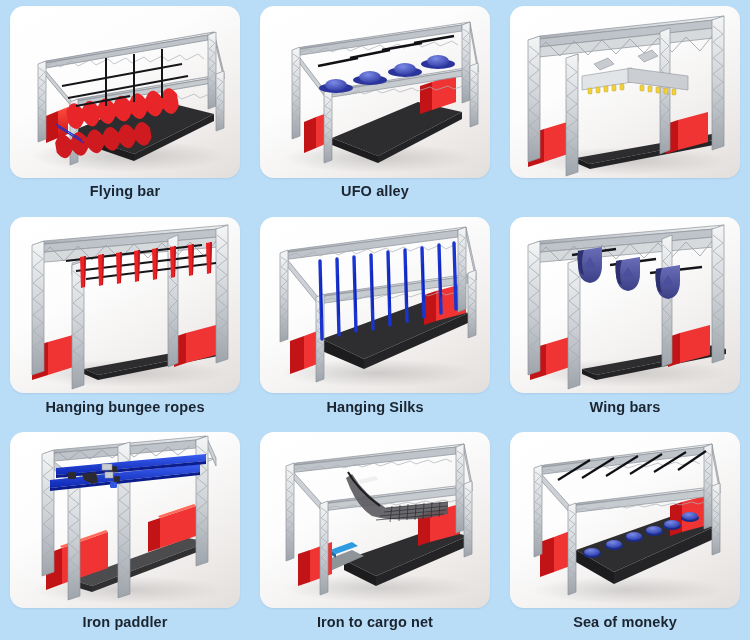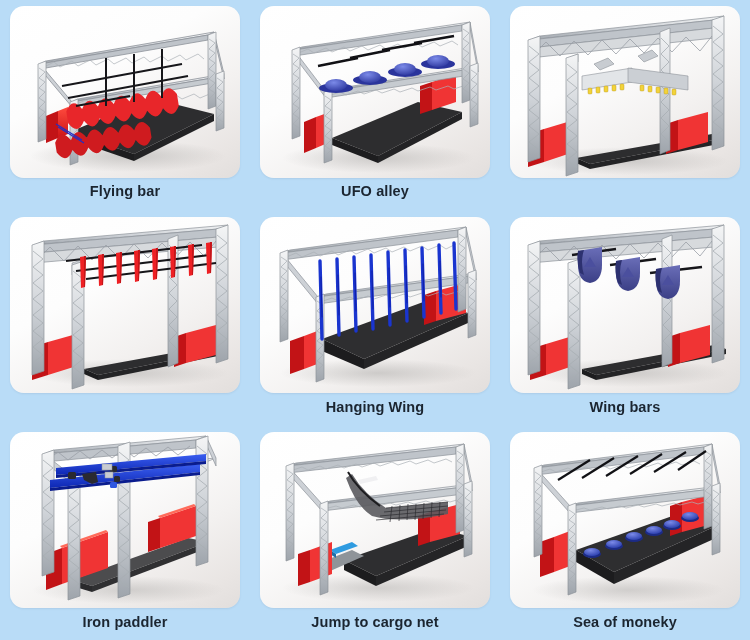--- a/index.html
+++ b/index.html
@@ -373,20 +373,21 @@
           <polygon points="92,37 94,37 93,68 92,68"></polygon>
           <polygon points="110,35 112,35 111,66 110,66"></polygon>
           <polygon points="128,33 130,33 129,64 128,64"></polygon>
           <polygon points="146,31 148,31 147,62 146,62"></polygon>
           <polygon points="164,29 166,29 165,60 164,60"></polygon>
           <polygon points="182,27 184,27 183,58 182,58"></polygon>
           <polygon points="200,25 202,25 201,56 200,56"></polygon>
         </g>
       </svg>
     </div>
+    <div class="label">Hanging bungee ropes</div>
   </div>
 
   <div class="cell r2">
     <div class="card">
       <svg viewBox="0 0 230 176" xmlns="http://www.w3.org/2000/svg">
         <defs>
           <linearGradient id="al5" x1="0" y1="0" x2="0" y2="1">
             <stop offset="0" stop-color="#f4f5f6"></stop>
               <stop offset="0.5" stop-color="#cfd3d8"></stop>
               <stop offset="1" stop-color="#9ea4ab"></stop>
@@ -451,21 +452,21 @@
             <line x1="95" y1="56" x2="96" y2="94"></line>
             <line x1="112" y1="54" x2="113" y2="92"></line>
             <line x1="129" y1="51" x2="130" y2="90"></line>
             <line x1="146" y1="49" x2="147" y2="86"></line>
             <line x1="163" y1="47" x2="164" y2="84"></line>
             <line x1="180" y1="44" x2="181" y2="80"></line>
           </g>
         </g>
       </svg>
     </div>
-    <div class="label">Hanging Wing</div>
+    <div class="label">Hanging Silks</div>
   </div>
 
   <div class="cell r2">
     <div class="card">
       <svg viewBox="0 0 230 176" xmlns="http://www.w3.org/2000/svg">
         <defs>
           <linearGradient id="al6" x1="0" y1="0" x2="0" y2="1">
             <stop offset="0" stop-color="#f4f5f6"></stop>
               <stop offset="0.5" stop-color="#cfd3d8"></stop>
               <stop offset="1" stop-color="#9ea4ab"></stop>
@@ -687,21 +688,21 @@
             <path d="M156,72 L155,88"></path>
             <path d="M164,71 L163,87"></path>
             <path d="M172,70 L171,86"></path>
             <path d="M180,70 L179,85"></path>
           </g>
           <path d="M88,40 Q98,58 120,74" stroke="#1d1d20" stroke-width="2" fill="none"></path>
           <path d="M98,48 L116,44 L118,48 L100,52 Z" fill="#f0f0f2"></path>
         </g>
       </svg>
     </div>
-    <div class="label">Jump to cargo net</div>
+    <div class="label">Iron to cargo net</div>
   </div>
 
   <div class="cell r3">
     <div class="card">
       <svg viewBox="0 0 230 176" xmlns="http://www.w3.org/2000/svg">
         <defs>
           <linearGradient id="al9" x1="0" y1="0" x2="0" y2="1">
             <stop offset="0" stop-color="#f4f5f6"></stop>
               <stop offset="0.5" stop-color="#cfd3d8"></stop>
               <stop offset="1" stop-color="#9ea4ab"></stop>

